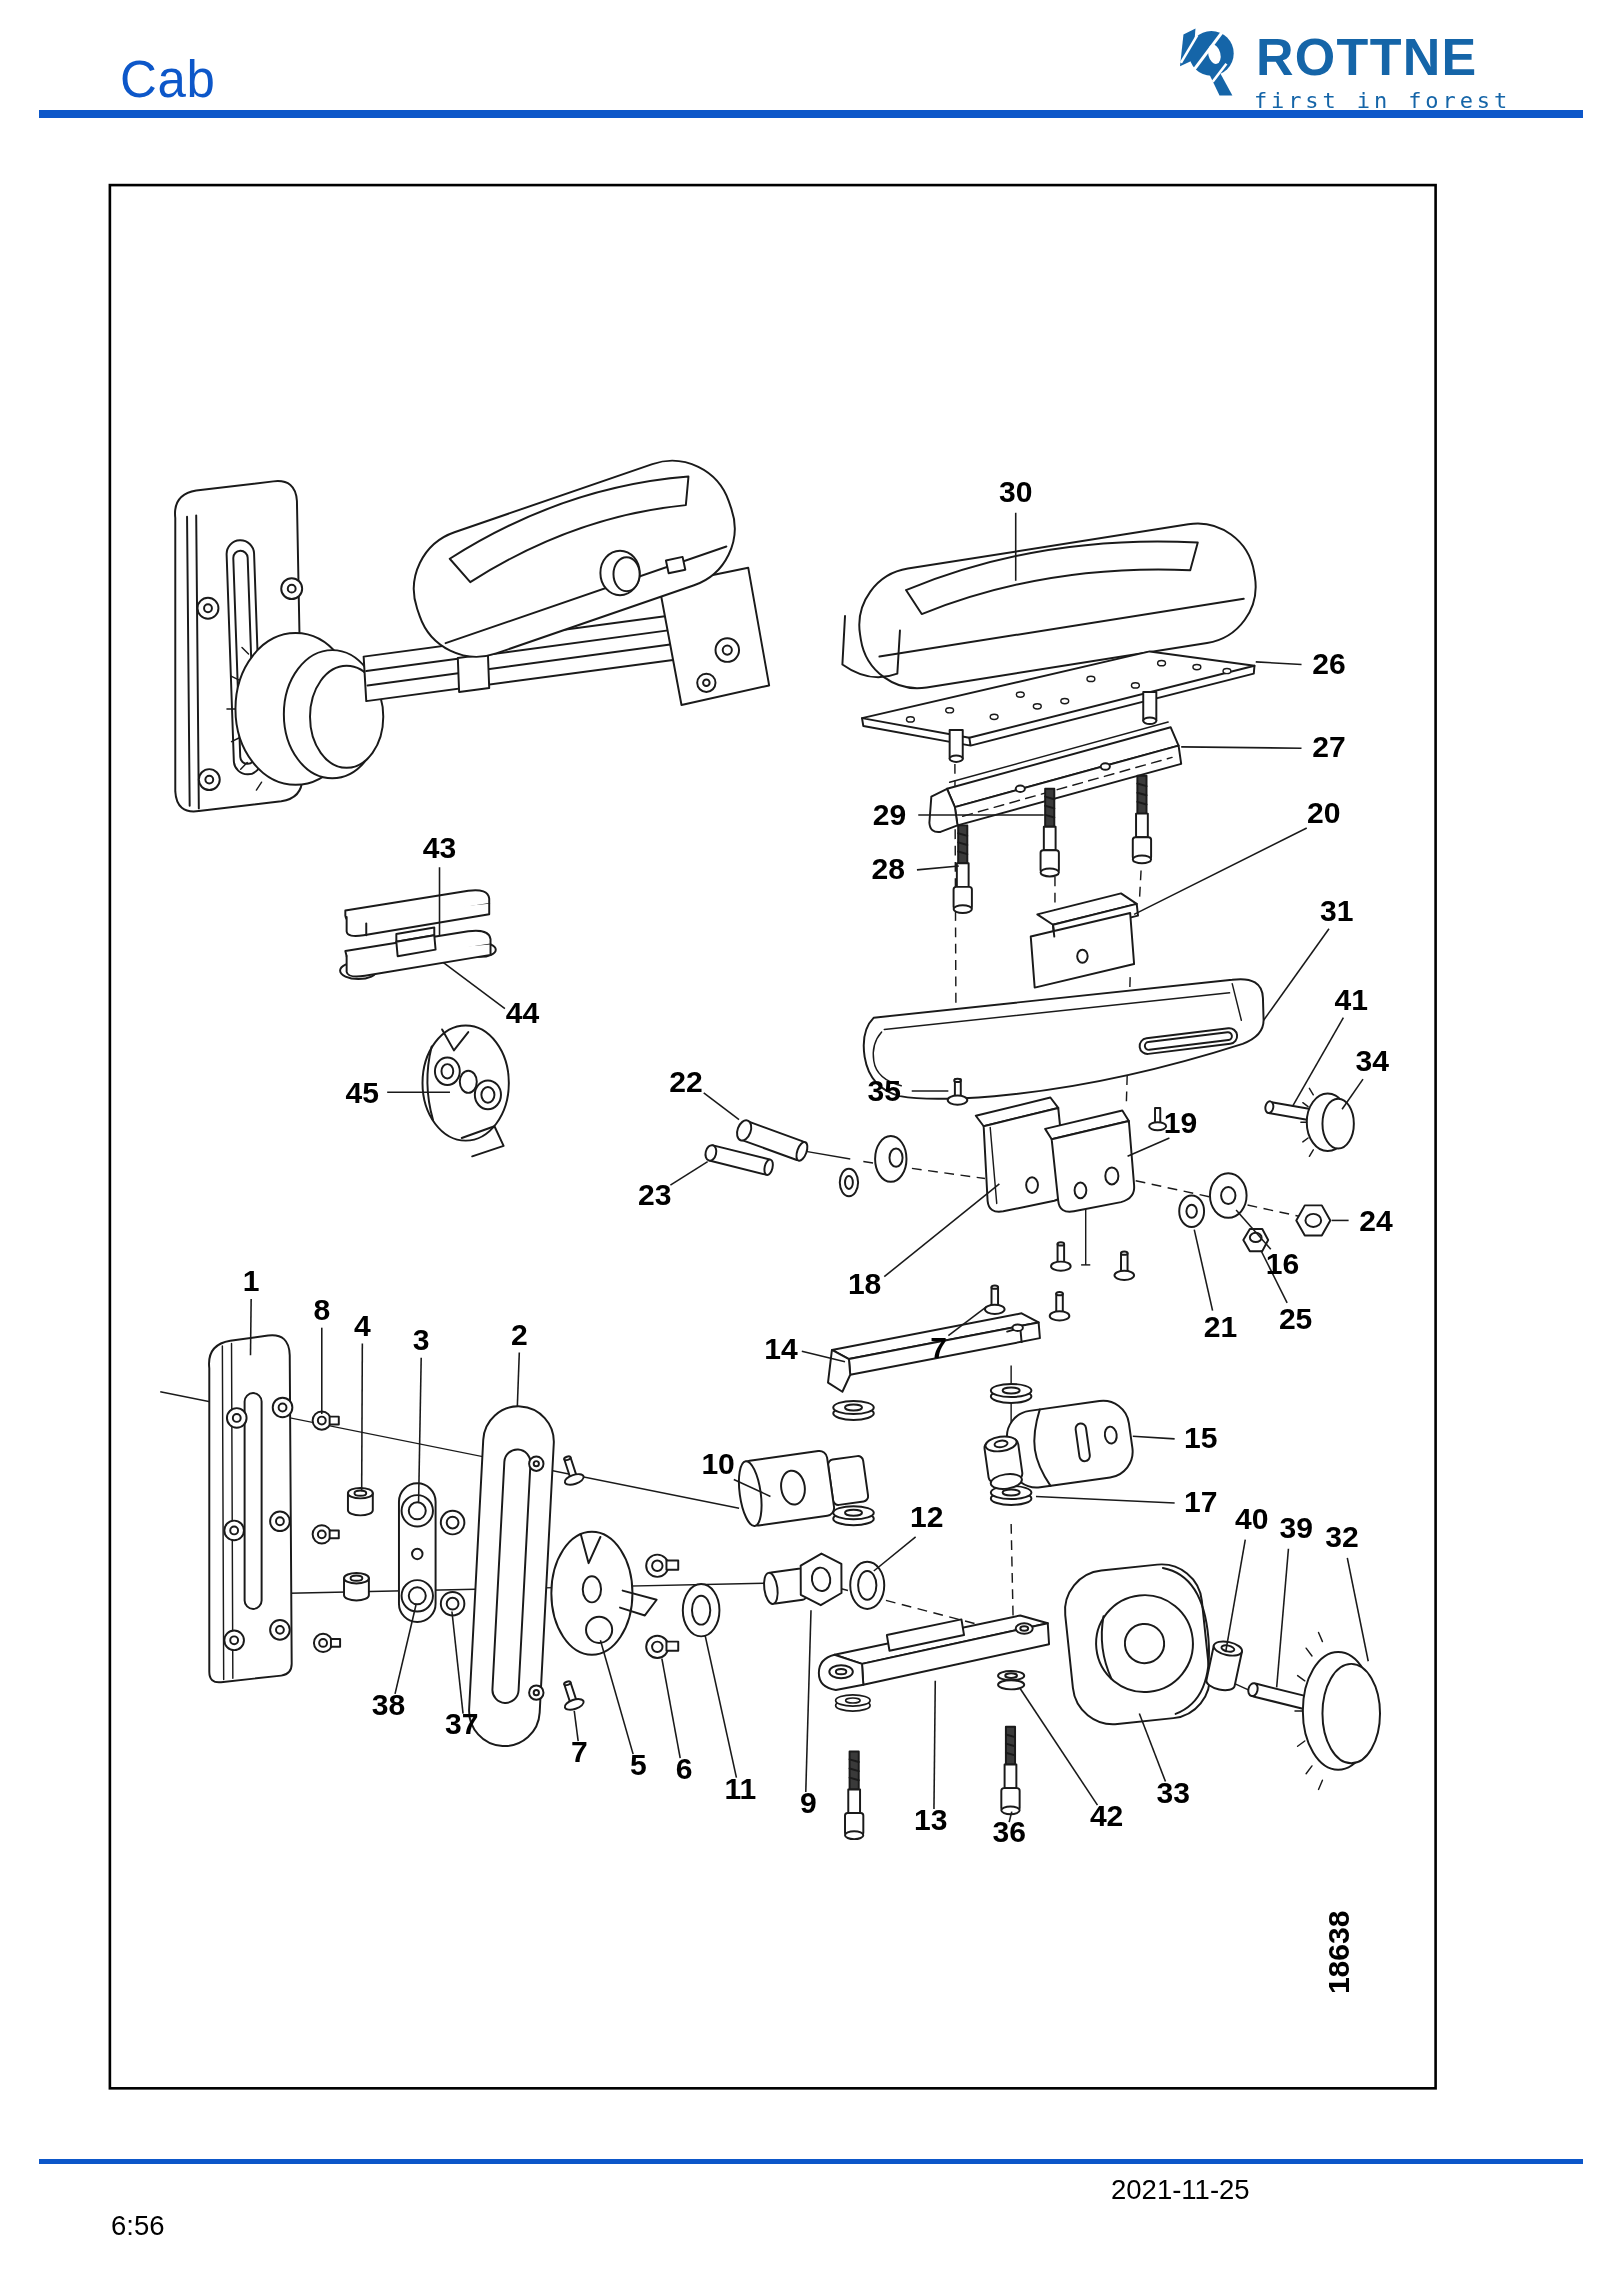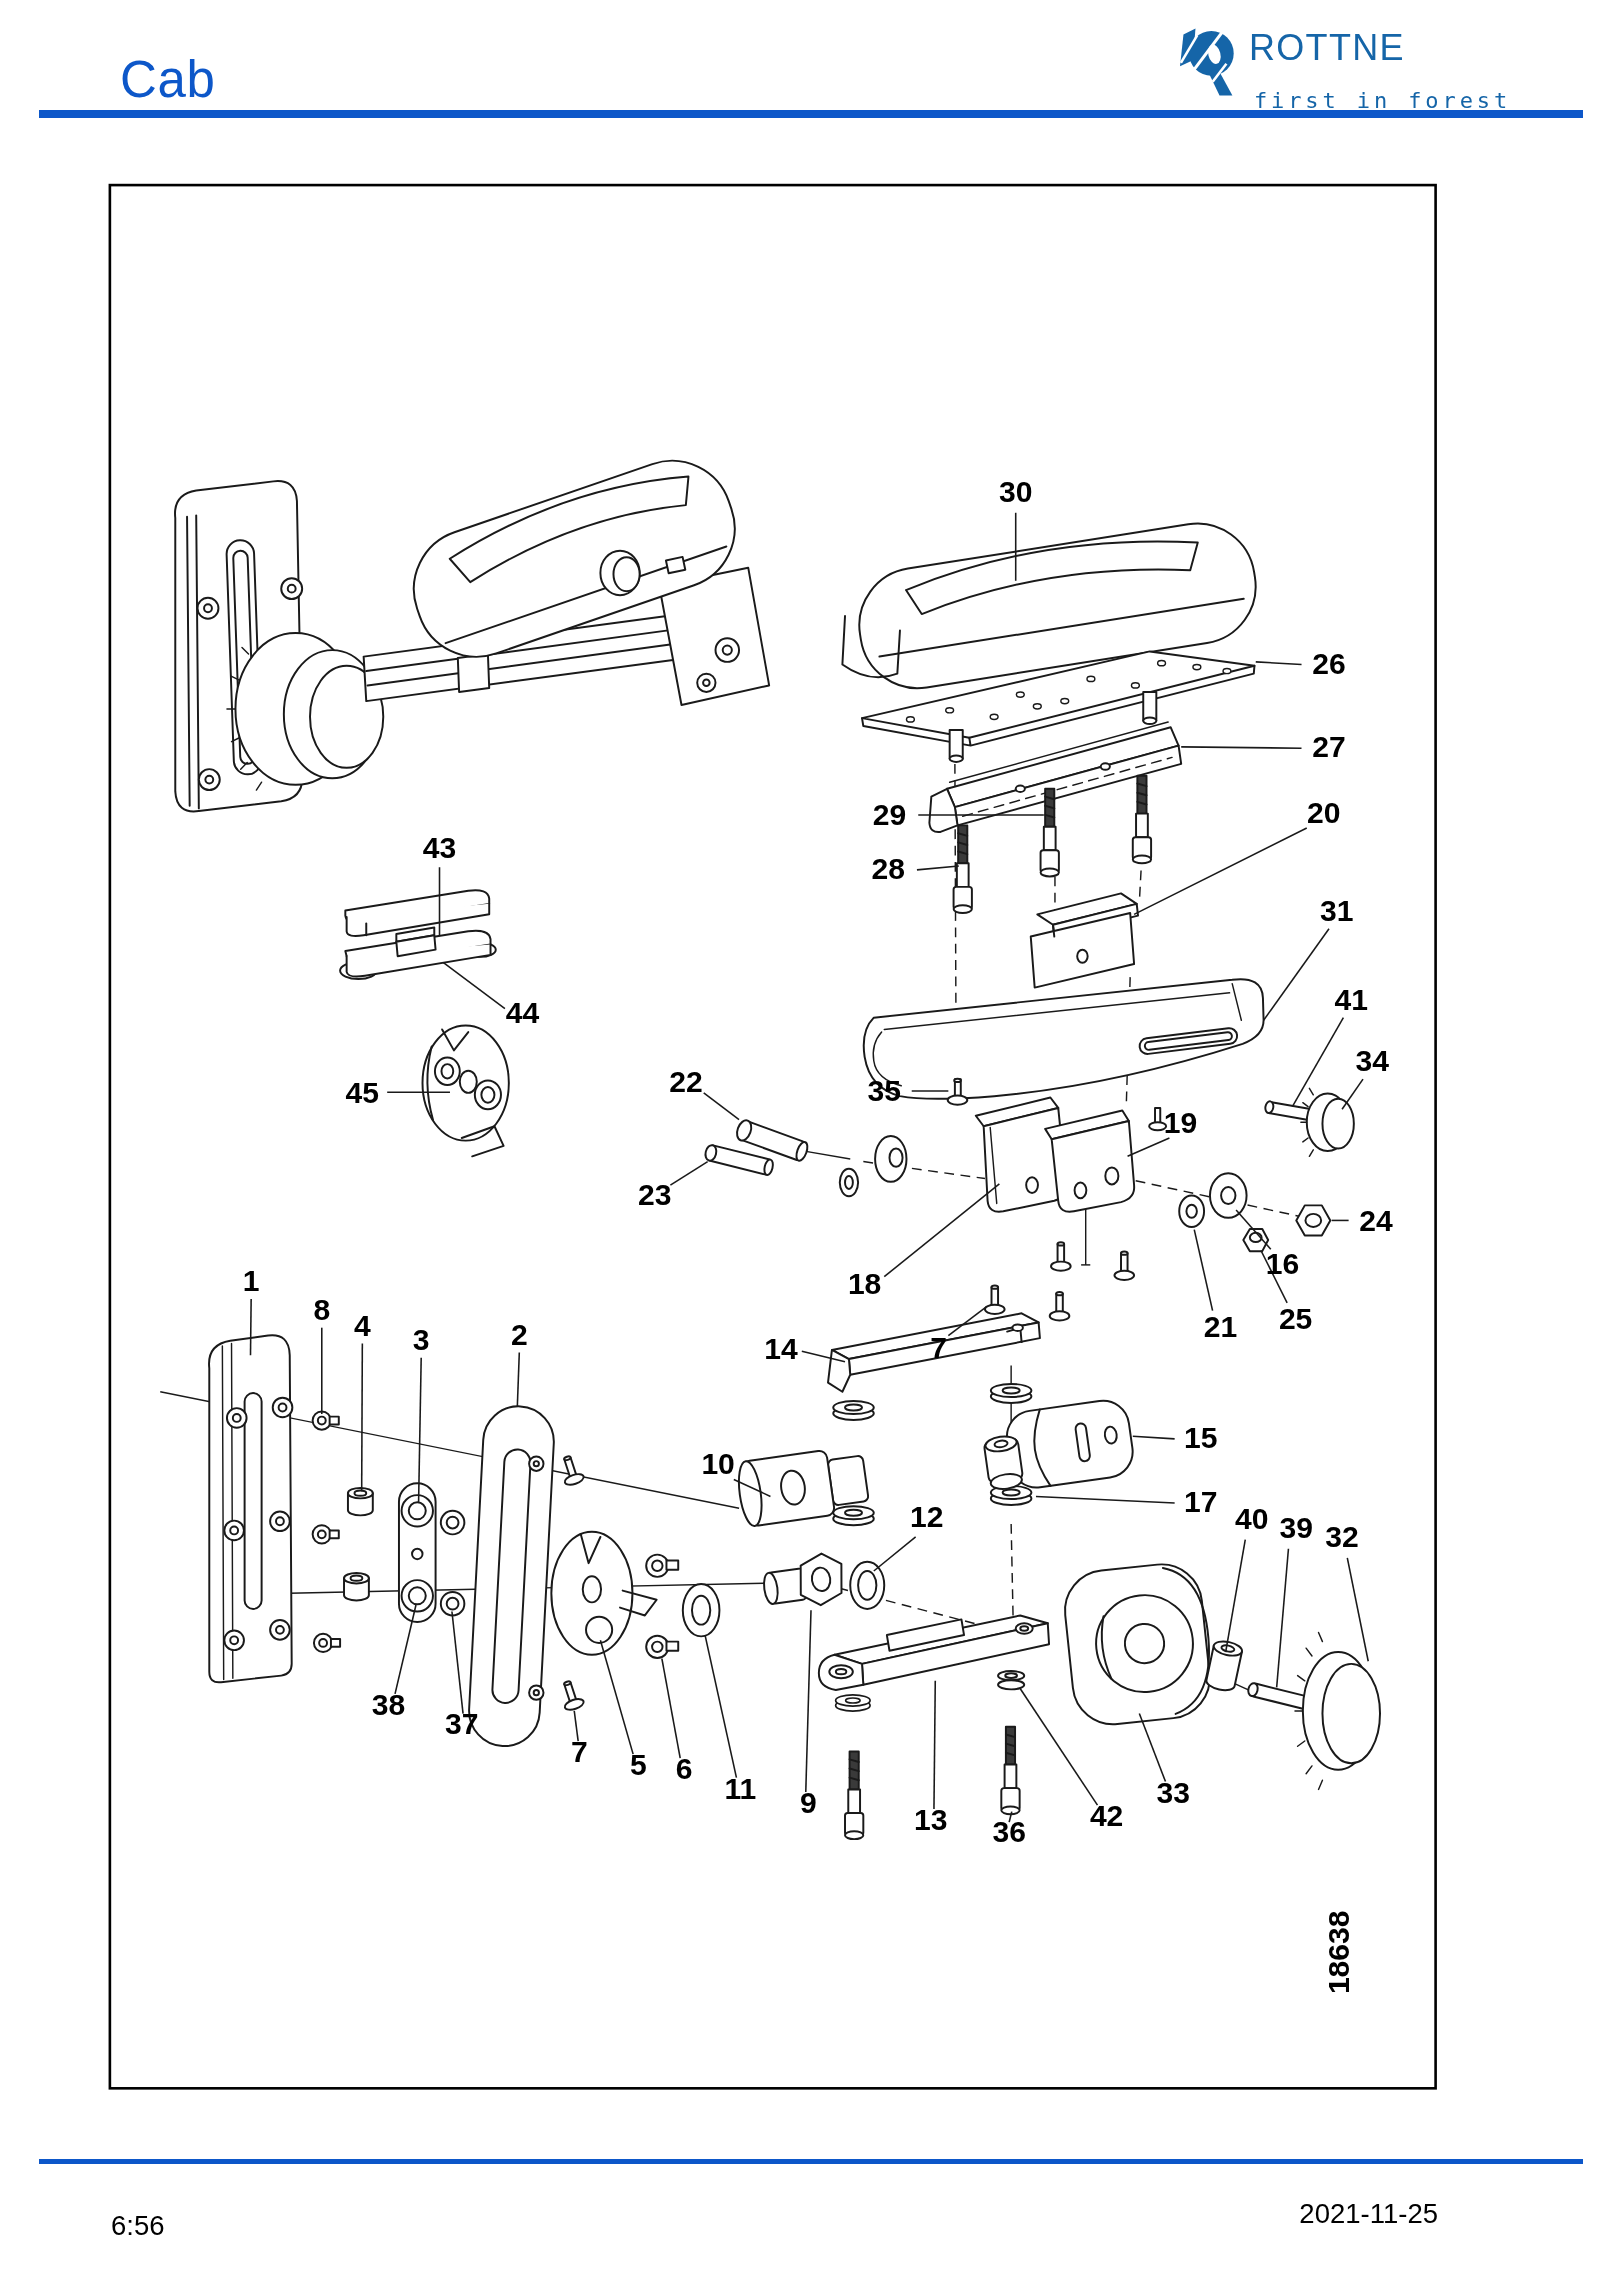--- a/index.html
+++ b/index.html
@@ -4,27 +4,27 @@
 <style>
   * { margin:0; padding:0; box-sizing:border-box; }
   body { background:#888; font-family:"Liberation Sans", sans-serif; }
   .page { position:relative; width:1622px; height:2295px; background:#ffffff; overflow:hidden; }
   .cab-title { position:absolute; left:120px; top:50px; font-size:51px; color:#0d57c9; letter-spacing:0.7px; }
   .rule { position:absolute; left:39px; width:1544px; background:#0d57c9; }
   .rule-top { top:110px; height:7.9px; }
   .rule-bottom { top:2159px; height:4.6px; }
   .logo { position:absolute; left:1168px; top:9.2px; width:347px; height:102px; }
   .logo-icon { position:absolute; left:0; top:3.9px; }
-  .logo-brand { position:absolute; left:81px; top:18.3px; font-size:36px; font-weight:400; color:#1565a8; letter-spacing:1.3px; }
+  .logo-brand { position:absolute; left:88px; top:18.3px; font-size:52px; font-weight:700; color:#1565a8; letter-spacing:1.3px; }
   .logo-tagline { position:absolute; right:3.9px; top:79px; font-size:22px; color:#1565a8;
                   font-family:"DejaVu Sans Mono", monospace; letter-spacing:3.9px; }
   .footer-text { position:absolute; top:2174px; font-size:27.5px; color:#000; }
   .footer-page { left:111px;margin-top:36px; }
   .footer-title { left:110px; width:1326px; text-align:center; }
-  .footer-date { left:1111px; width:327px; text-align:right;margin-top:24px; }
+  .footer-date { left:1111px; width:327px; text-align:left; }
   svg.diagram { position:absolute; left:0; top:0; }
   .part { stroke:#1a1a1a; stroke-width:3; fill:#ffffff; stroke-linejoin:round; stroke-linecap:round; }
   .thin { stroke-width:2.2; }
   .dark { fill:#3a3a3a; }
   .nofill { fill:none; }
   .axis { stroke:#1a1a1a; stroke-width:2.2; fill:none; }
   .dash { stroke-dasharray:15 10; }
   .ldr  { stroke:#1a1a1a; stroke-width:2.4; }
   .lbl  { font-family:"Liberation Sans", sans-serif; font-weight:700; font-size:46px; fill:#000;
           text-anchor:middle; }

